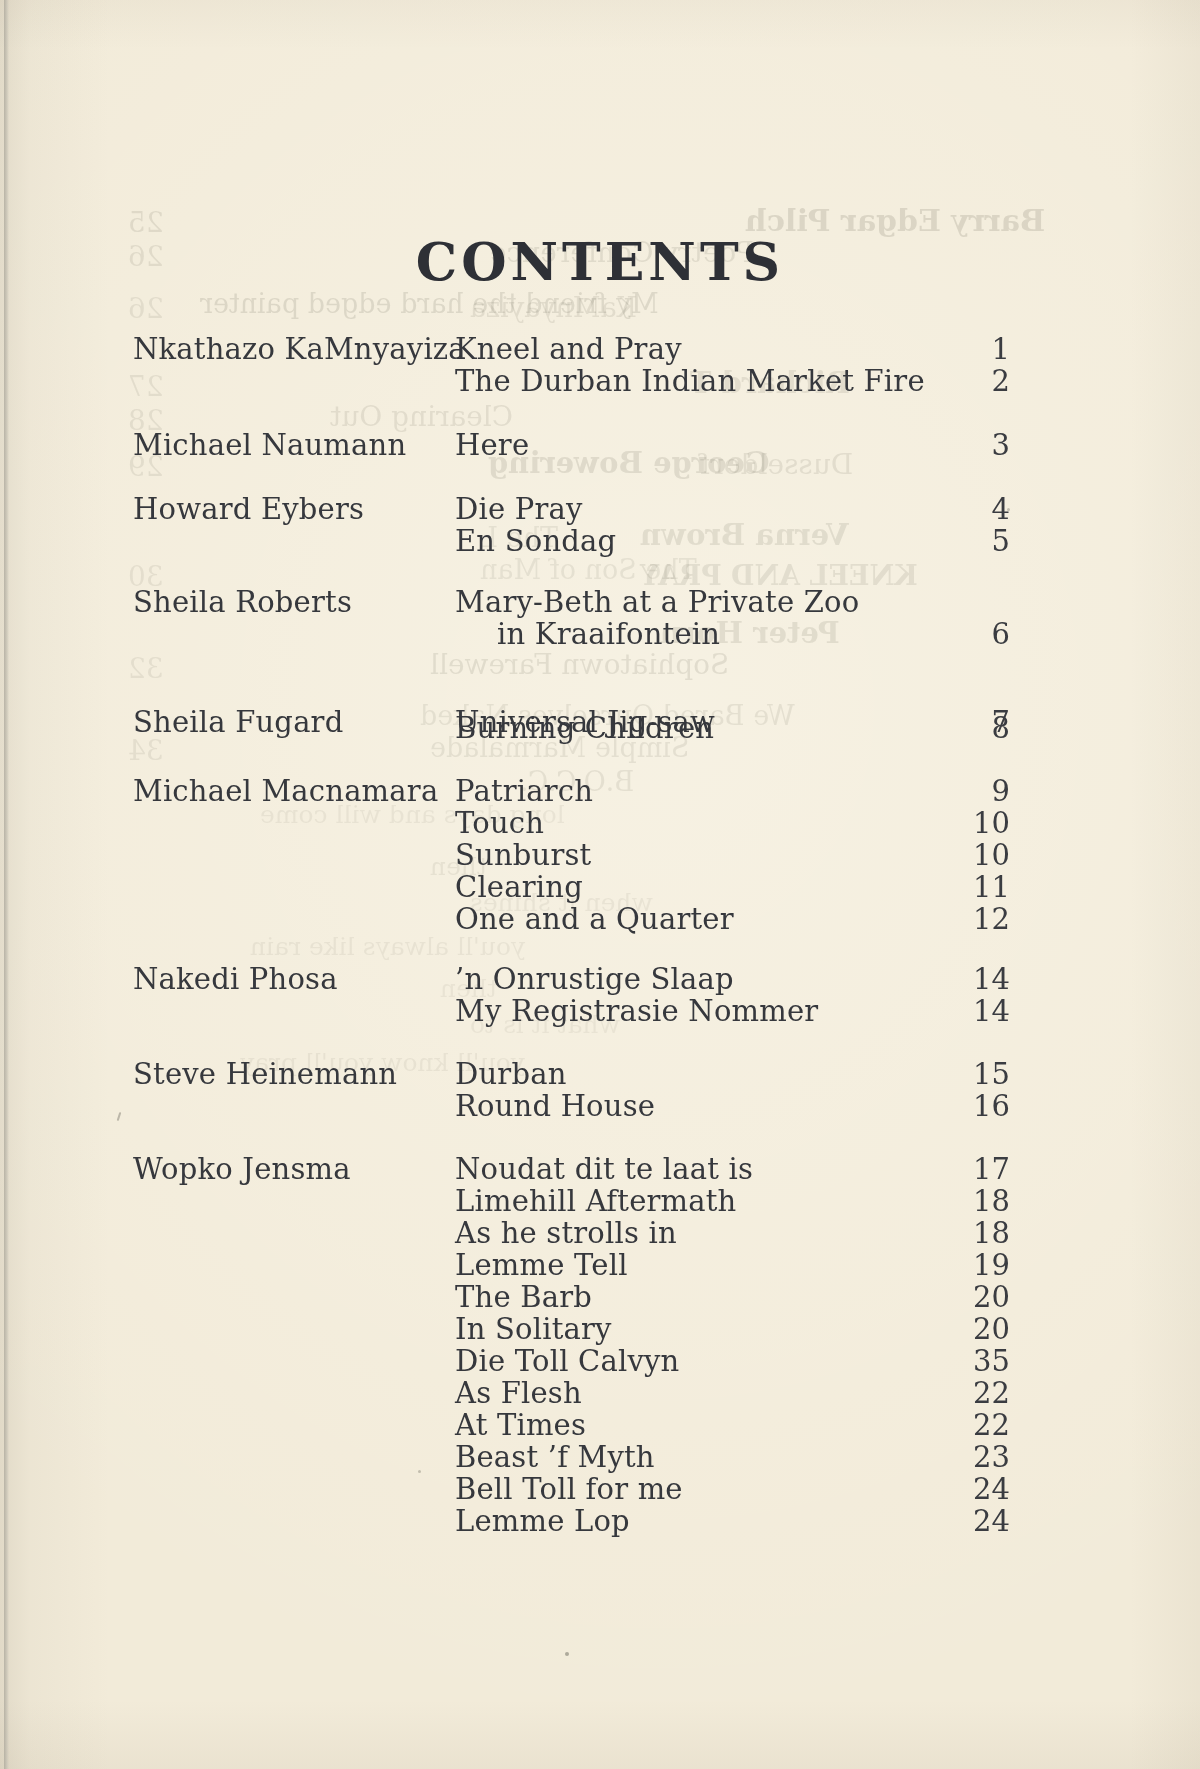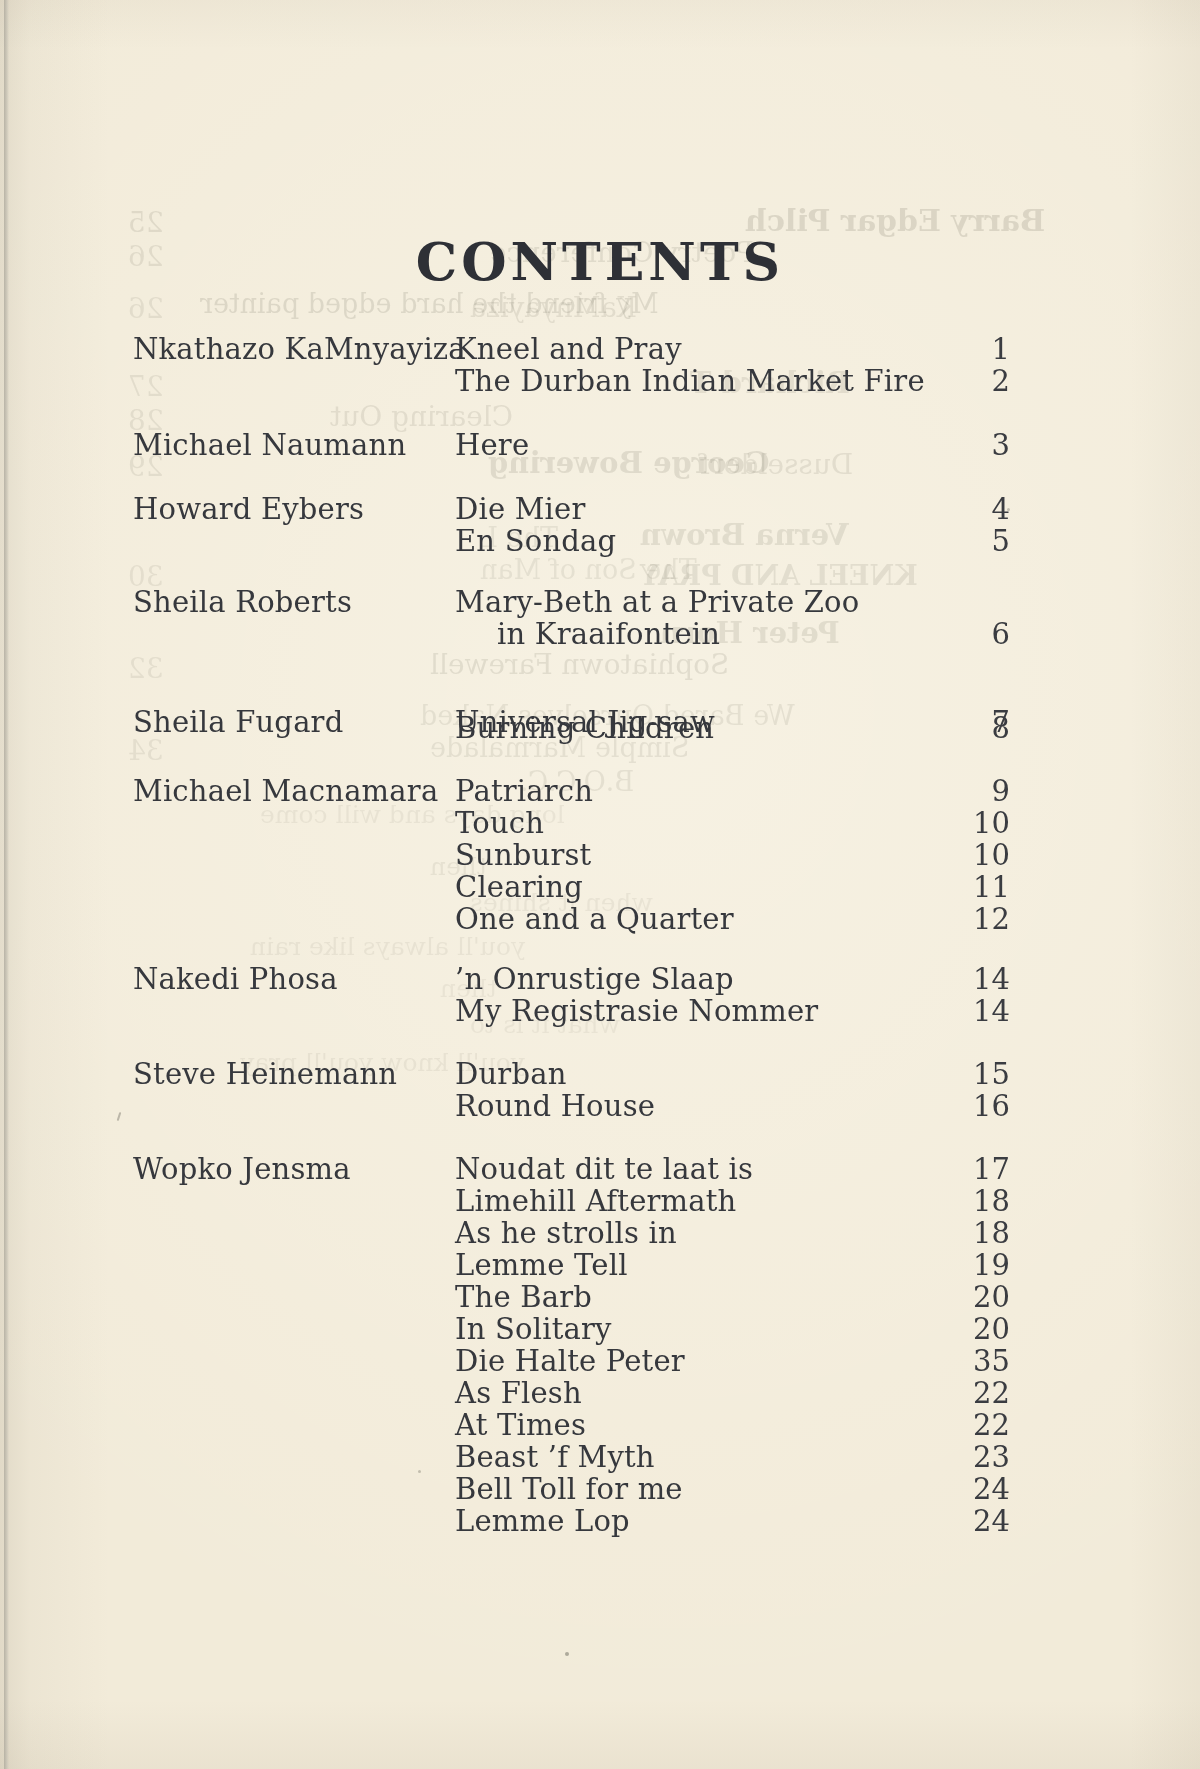--- a/index.html
+++ b/index.html
@@ -102,21 +102,21 @@
         <span class="toc-title">The Durban Indian Market Fire</span>
         <span class="toc-page">2</span>
       </div>
       <div class="toc-row" style="top: 429px;">
         <span class="toc-author">Michael Naumann</span>
         <span class="toc-title">Here</span>
         <span class="toc-page">3</span>
       </div>
       <div class="toc-row" style="top: 493px; padding-left: 16px;">
         <span class="toc-author">Howard Eybers</span>
-        <span class="toc-title">Die Mier</span>
+        <span class="toc-title">Die Pray</span>
         <span class="toc-page">4</span>
       </div>
       <div class="toc-row" style="top: 525px;">
         <span class="toc-title">En Sondag</span>
         <span class="toc-page">5</span>
       </div>
       <div class="toc-row" style="top: 586px; padding-left: 48px;">
         <span class="toc-author">Sheila Roberts</span>
         <span class="toc-title">Mary-Beth at a Private Zoo</span>
       </div>
@@ -191,21 +191,21 @@
       </div>
       <div class="toc-row" style="top: 1281px;">
         <span class="toc-title">The Barb</span>
         <span class="toc-page">20</span>
       </div>
       <div class="toc-row" style="top: 1313px;">
         <span class="toc-title">In Solitary</span>
         <span class="toc-page">20</span>
       </div>
       <div class="toc-row" style="top: 1345px;">
-        <span class="toc-title">Die Halte Peter</span>
+        <span class="toc-title">Die Toll Calvyn</span>
         <span class="toc-page">35</span>
       </div>
       <div class="toc-row" style="top: 1377px;">
         <span class="toc-title">As Flesh</span>
         <span class="toc-page">22</span>
       </div>
       <div class="toc-row" style="top: 1409px;">
         <span class="toc-title">At Times</span>
         <span class="toc-page">22</span>
       </div>

